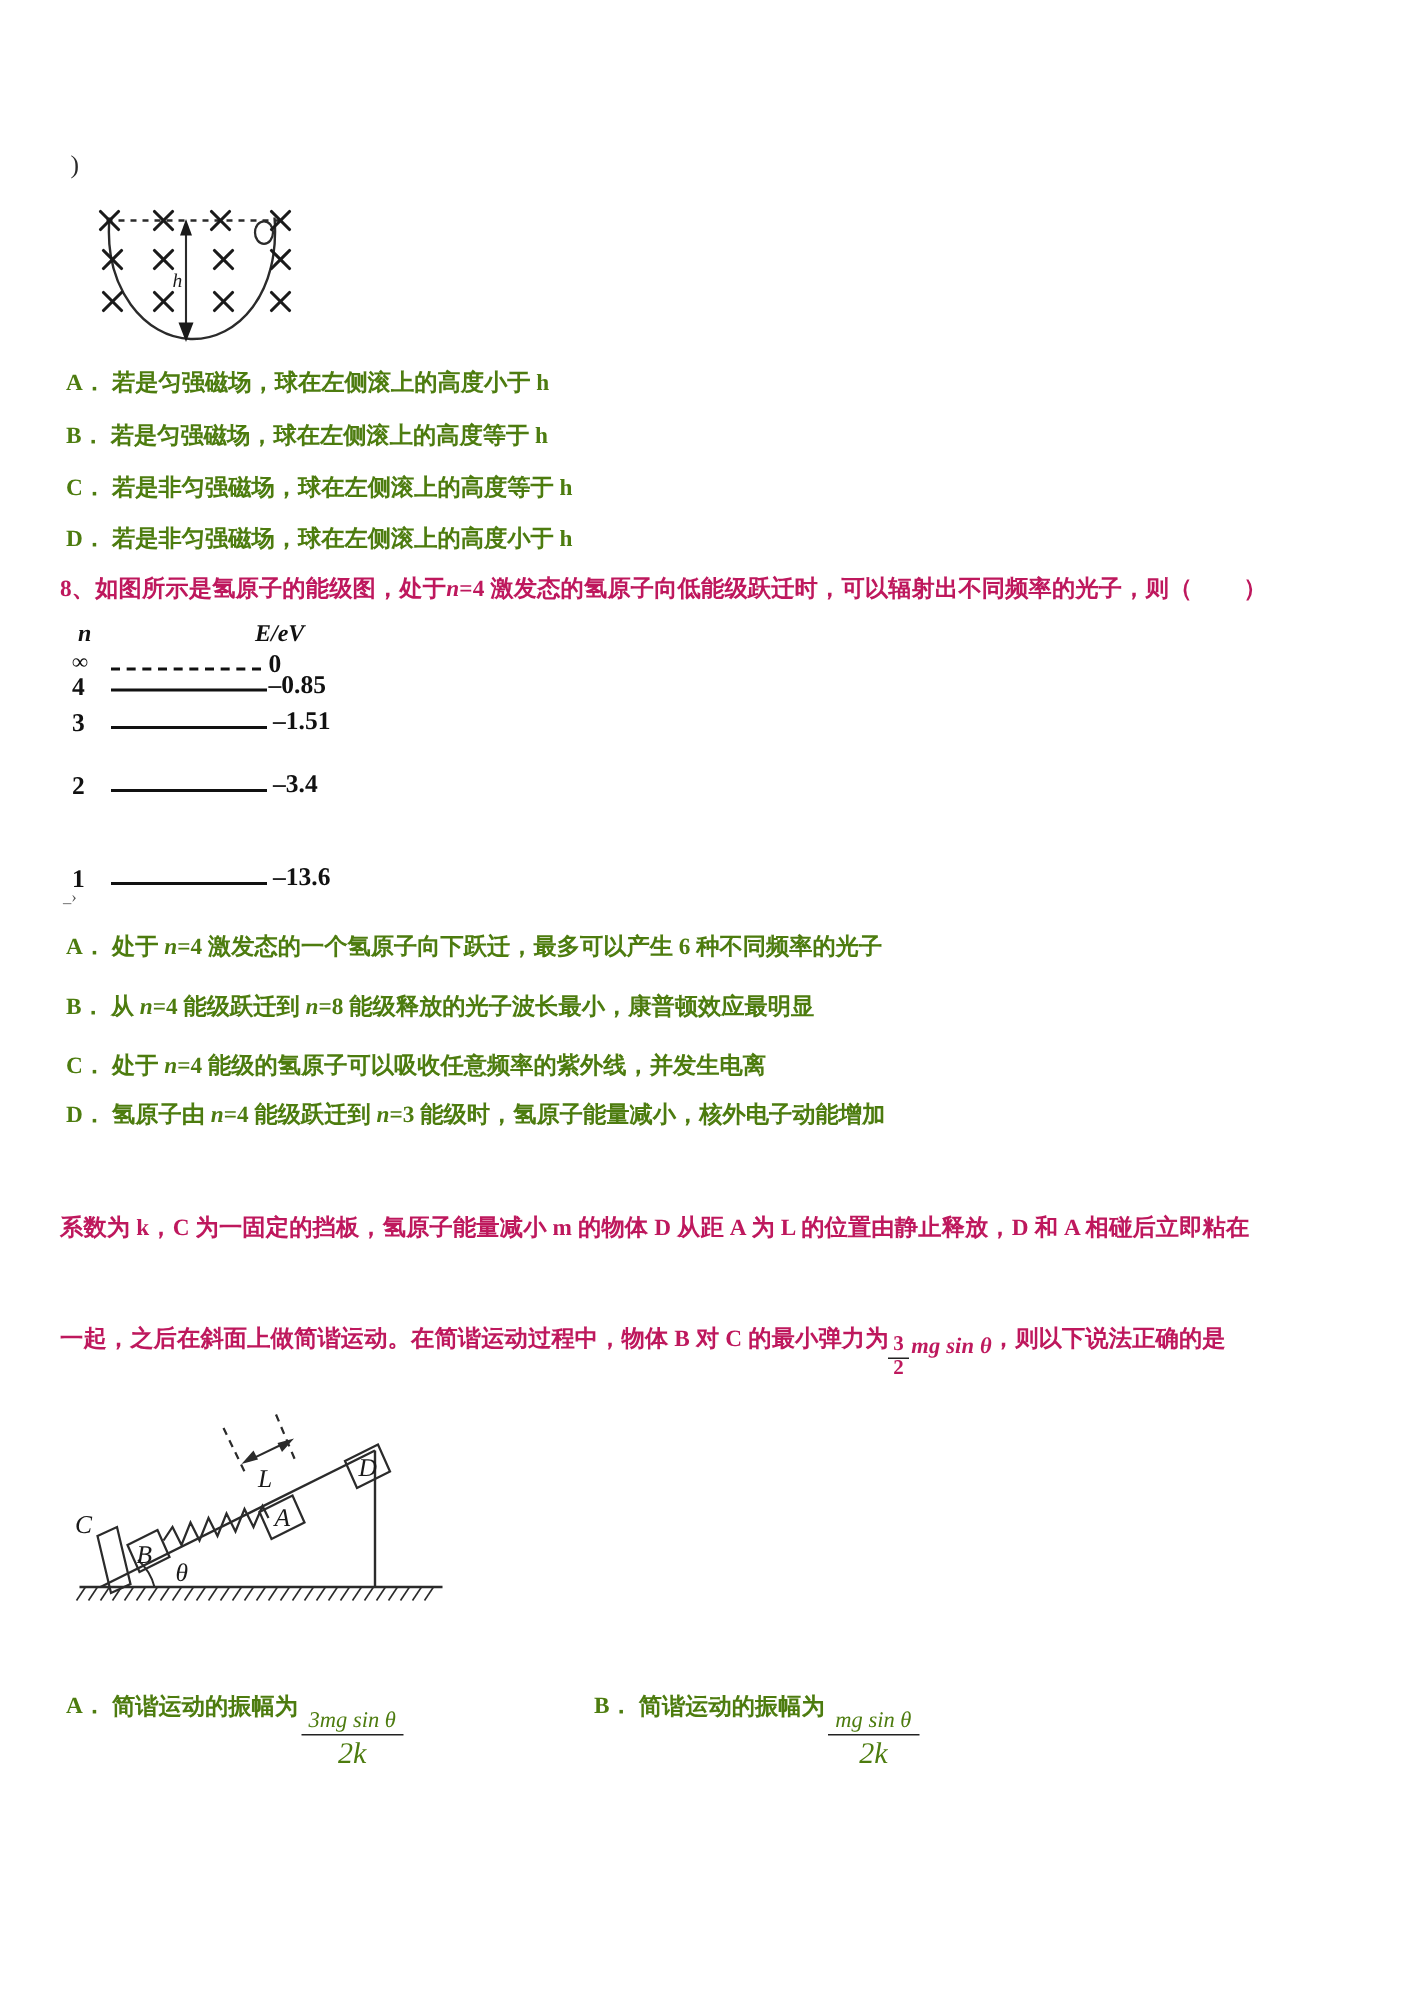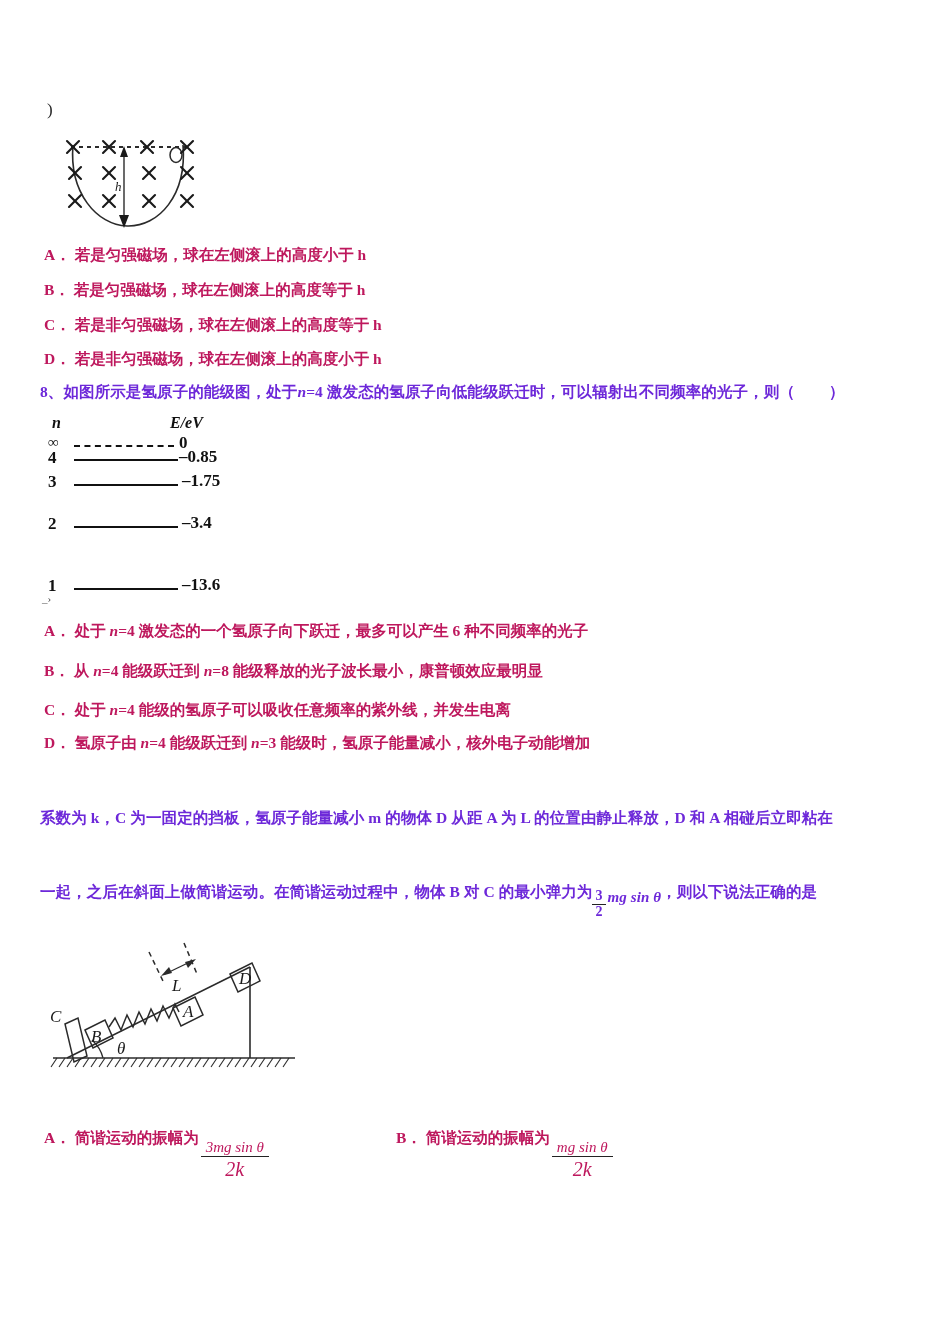--- a/index.html
+++ b/index.html
@@ -23,28 +23,28 @@
   }
   .abs { position: absolute; }
 
   
   .qtext {
     font-family: "Liberation Serif", "DejaVu Serif", serif;
     font-size: 15.5px;
     font-weight: 700;
     letter-spacing: 0.1px;
     white-space: nowrap;
-    color: #6d28d9;
+    color: #be185d;
   }
   .opt {
     font-family: "Liberation Serif", "DejaVu Serif", serif;
     font-size: 15.5px;
     font-weight: 700;
     white-space: nowrap;
-    color: #be185d;
+    color: #4d7c0f;
   }
   .opt .lbl { margin-right: 4px; }
   .paren-stray {
     font-size: 17px;
     font-weight: 400;
     color: #2a2a2a;
     font-family: "Liberation Serif", serif;
   }
 
   
@@ -243,21 +243,21 @@
     <div class="abs lvl-n" style="left:2px; top:20px; font-size:15px;">∞</div>
     <div class="abs lvl-line dashed" style="left:28px; top:31px; width:100px;"></div>
     <div class="abs lvl-e" style="left:133px; top:19px;">0</div>
 
     <div class="abs lvl-n" style="left:2px; top:34px;">4</div>
     <div class="abs lvl-line" style="left:28px; top:45px; width:104px;"></div>
     <div class="abs lvl-e" style="left:133px; top:33px;">–0.85</div>
 
     <div class="abs lvl-n" style="left:2px; top:58px;">3</div>
     <div class="abs lvl-line" style="left:28px; top:70px; width:104px;"></div>
-    <div class="abs lvl-e" style="left:136px; top:57px;">–1.75</div>
+    <div class="abs lvl-e" style="left:136px; top:57px;">–1.51</div>
 
     <div class="abs lvl-n" style="left:2px; top:100px;">2</div>
     <div class="abs lvl-line" style="left:28px; top:112px; width:104px;"></div>
     <div class="abs lvl-e" style="left:136px; top:99px;">–3.4</div>
 
     <div class="abs lvl-n" style="left:2px; top:162px;">1</div>
     <div class="abs lvl-line" style="left:28px; top:174px; width:104px;"></div>
     <div class="abs lvl-e" style="left:136px; top:161px;">–13.6</div>
 
     <div class="abs stray-mark" style="left:-4px; top:178px;">_›</div>

